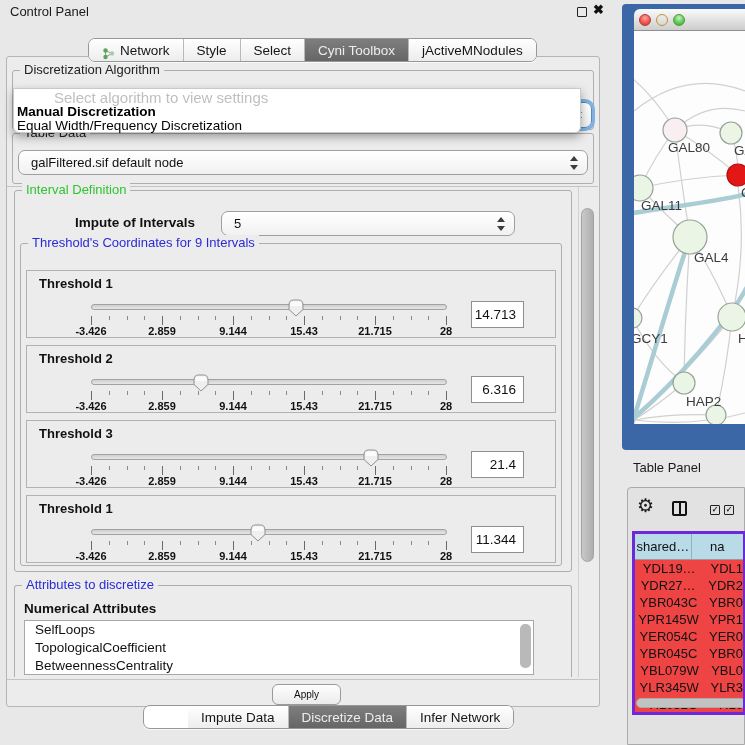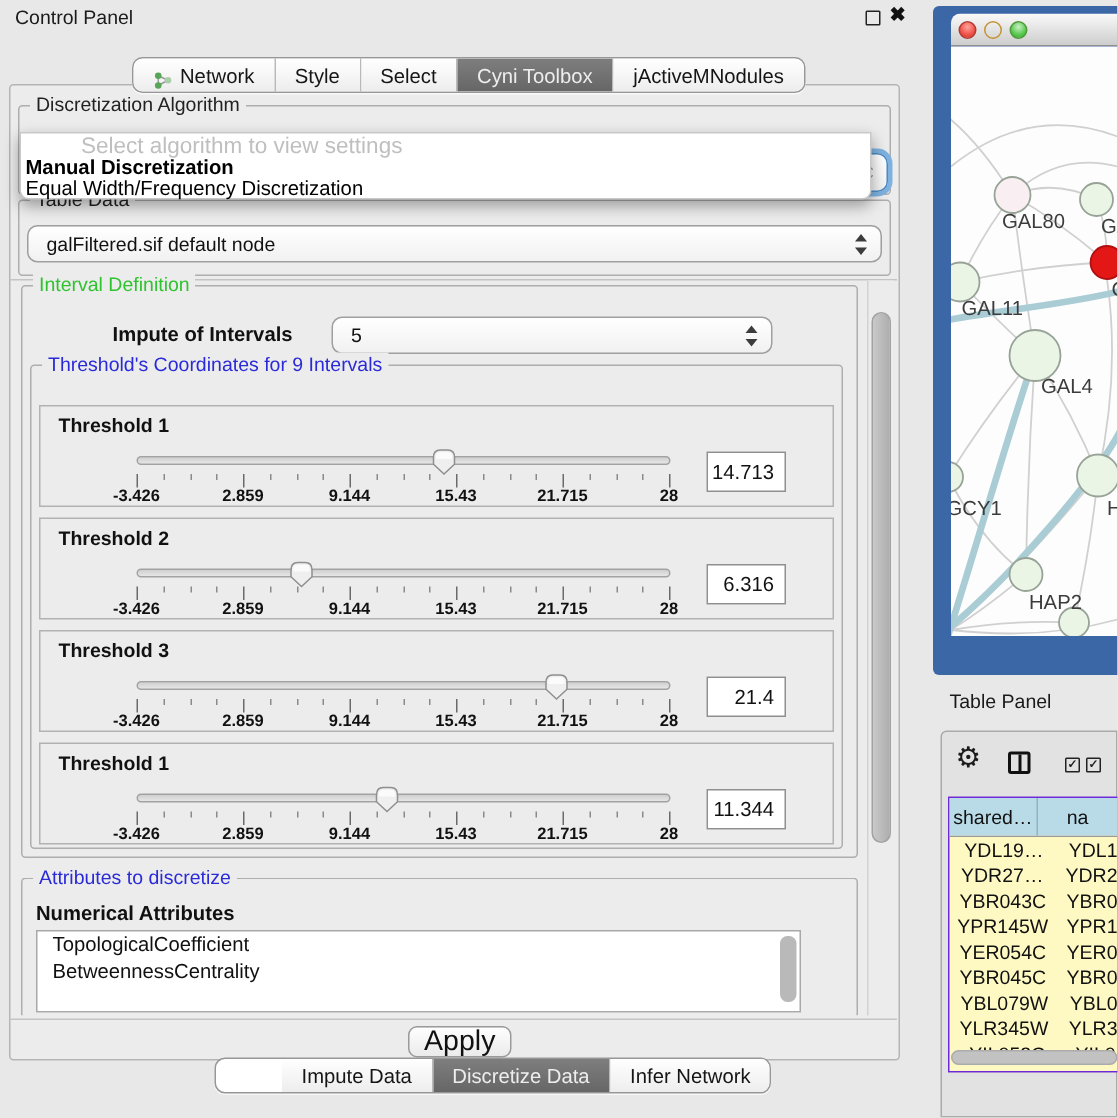--- a/index.html
+++ b/index.html
@@ -55,42 +55,42 @@
   .vbox{position:absolute;left:444px;top:30px;width:53px;height:27px;background:#fff;
     border:1px solid #8f8f8f;font-size:13.5px;line-height:25px;text-align:right;padding-right:7px;color:#111;}
   
   .attr-label{position:absolute;left:24px;top:601px;font-size:13.5px;font-weight:bold;color:#111;}
   .attr-list{position:absolute;left:24px;top:620px;width:510px;height:55px;background:#fff;
     border:1px solid #a8a8a8;overflow:hidden;}
   .attr-item{font-size:13.5px;line-height:18px;padding-left:10px;color:#111;}
   .list-sb{position:absolute;right:2px;top:3px;width:11px;height:44px;border-radius:5px;background:#b9b9b9;}
   .sep-line{position:absolute;left:7px;width:591px;height:1px;background:#c4c4c4;}
   .btn{position:absolute;background:linear-gradient(#fefefe,#ebebeb);border:1px solid #9a9a9a;
-    border-radius:6px;font-size:19px;line-height:19px;text-align:center;color:#111;}
+    border-radius:6px;font-size:10px;line-height:19px;text-align:center;color:#111;}
   
   .sb-track{position:absolute;left:578px;top:187px;width:18px;height:490px;background:#ececec;border-left:1px solid #d2d2d2;}
   .sb-thumb{position:absolute;left:2px;top:21px;width:13px;height:354px;border-radius:7px;
     background:linear-gradient(90deg,#c9c9c9,#aeaeae);border:1px solid #a2a2a2;}
   
   .net-frame{position:absolute;left:622px;top:4px;width:123px;height:446px;border-radius:4px 0 0 4px;}
   .mac-titlebar{position:absolute;left:12px;top:5px;width:111px;height:22px;border-radius:6px 0 0 0;
     background:linear-gradient(#fafafa,#cdcdcd);border-bottom:1px solid #8f8f8f;}
   .light{position:absolute;top:5px;width:12px;height:12px;border-radius:50%;}
   .net-canvas{position:absolute;left:12px;top:27px;width:111px;height:393px;background:#fdfdfd;overflow:hidden;}
   
   .tp-title{position:absolute;left:633px;top:460px;font-size:13px;color:#1a1a1a;}
   .tp-window{position:absolute;left:627px;top:487px;width:118px;height:258px;background:#e2e2e2;
     border:1px solid #aaaaaa;border-radius:4px 0 0 0;}
   .gear{position:absolute;left:9px;top:8px;font-size:19px;color:#1c1c1c;line-height:20px;}
   .split-icon{position:absolute;left:44px;top:13px;width:15px;height:15px;border:2px solid #111;border-radius:2px;}
   .split-icon::after{content:"";position:absolute;left:4.5px;top:0;width:2px;height:11px;background:#111;}
   .chk{position:absolute;top:17px;width:10px;height:10px;border:1.5px solid #222;border-radius:1px;
     font-size:8px;line-height:8px;text-align:center;color:#222;font-weight:bold;}
-  .tp-table{position:absolute;left:4px;top:43px;width:114px;height:184px;background:#fef9c3;
-    border:1px solid #6d28d9;overflow:hidden;}
+  .tp-table{position:absolute;left:4px;top:43px;width:114px;height:184px;background:#ef4444;
+    border:3px solid #6d28d9;overflow:hidden;}
   .tp-head{display:flex;height:26px;border-bottom:1px solid #9a9a9a;}
   .tp-hcell{background:#b9dbe8;font-size:13px;line-height:25px;color:#111;}
   .tp-hcell.c1{width:77px;text-align:center;border-right:1px solid #8fb3c2;}
   .tp-hcell.c2{width:70px;text-align:center;}
   .tp-row{display:flex;height:17px;}
   .tp-cell{font-size:13px;line-height:17px;color:#111;white-space:nowrap;}
   .tp-cell.c1{width:77px;text-align:center;}
   .tp-cell.c2{padding-left:7px;}
   .hscroll{position:absolute;left:1px;bottom:4px;width:111px;height:10px;border-radius:5px;
     background:#c2c2c2;border:1px solid #ababab;}
@@ -312,20 +312,21 @@
         <div class="vbox">11.344</div>
       </div>
     </div>
 
   <div class="group" style="left:14px;top:585px;width:558px;height:92px;border-bottom:none;border-radius:3px 3px 0 0;">
     <span class="group-title t-blue">Attributes to discretize</span>
   </div>
   <div class="attr-label">Numerical Attributes</div>
   <div class="attr-list" id="attr-list">
 
+  <div class="attr-item">SelfLoops</div>
       <div class="attr-item">TopologicalCoefficient</div>
       <div class="attr-item">BetweennessCentrality</div>
       <div class="list-sb"></div>
     </div>
 
   <div class="sep-line" style="top:679px;"></div>
   <div class="btn" style="left:272px;top:684px;width:69px;height:21px;">Apply</div>
 
   <div class="seg-control" style="left:143px;top:705px;height:24px;padding-left:44px;" id="bottom-tabs">
       <div class="seg">

